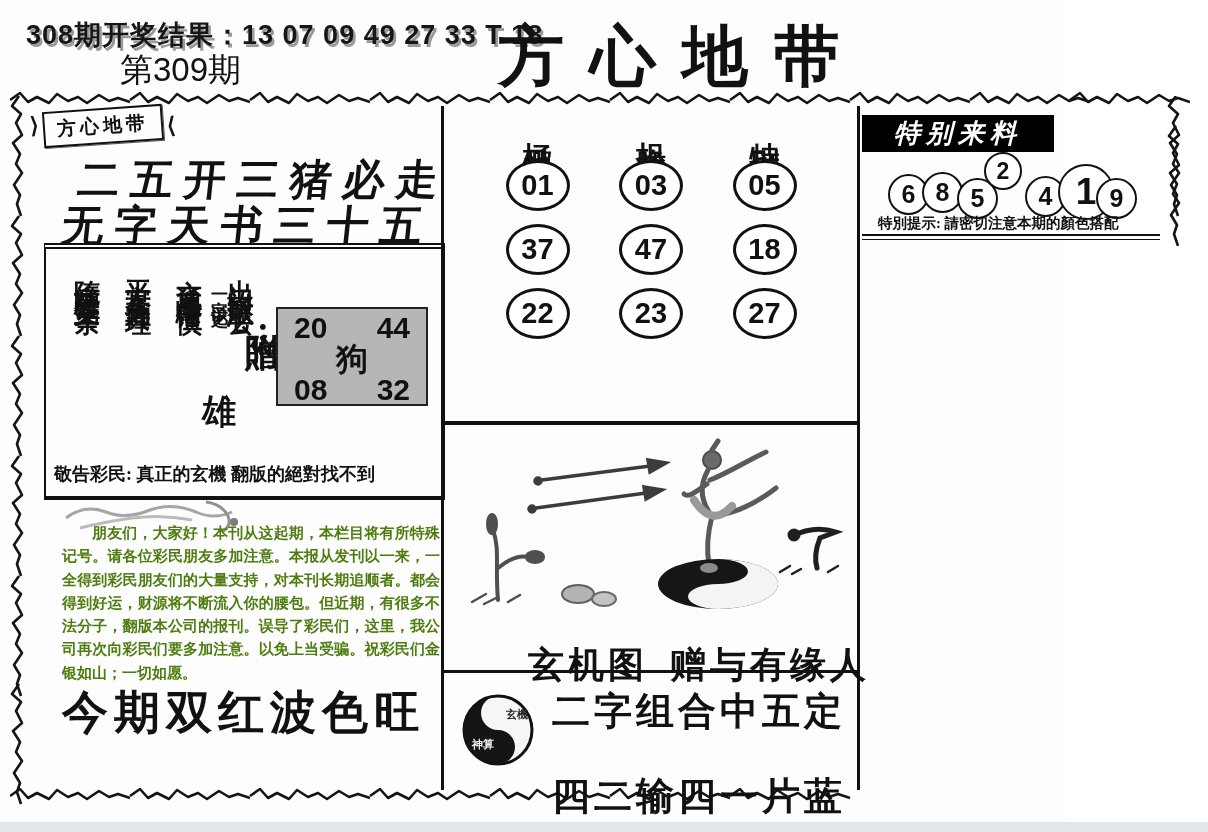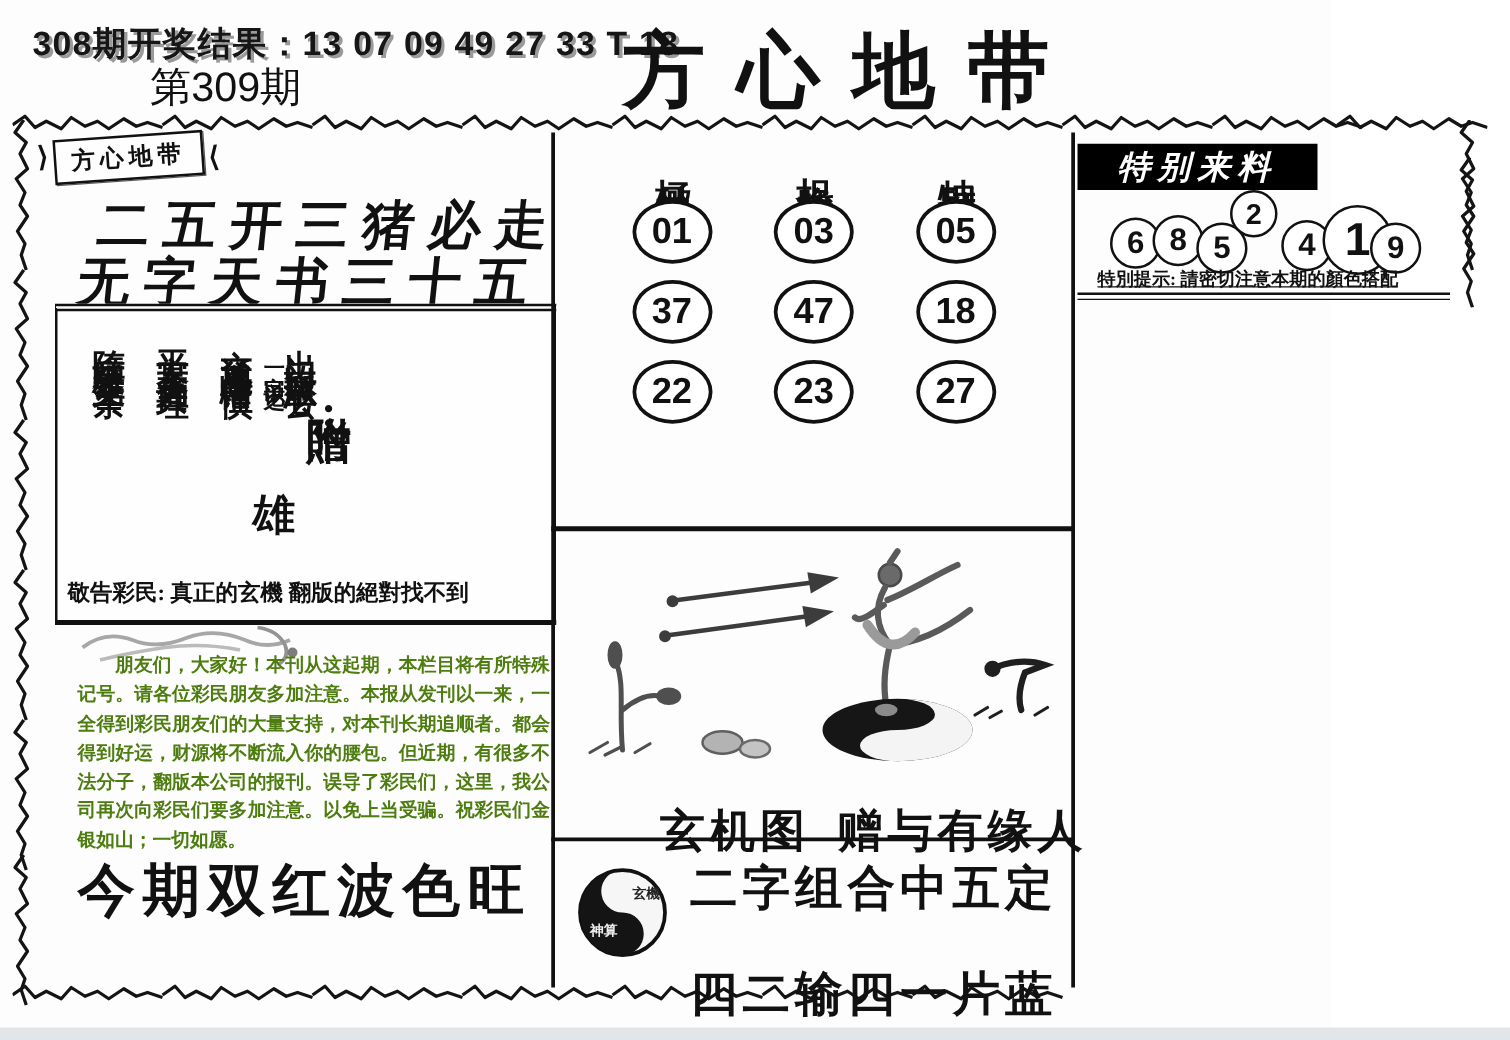--- a/index.html
+++ b/index.html
@@ -116,20 +116,31 @@
   <div class="abs poem-box" style="left:44px;top:243px;width:397px;height:247px;">
     <div class="abs" style="left:26px;top:10px;width:182px;height:212px;display:flex;justify-content:space-between;">
       <div class="vtext poem-col">隋庭英雄第三条</div>
       <div class="vtext poem-col">平安是金为真理</div>
       <div class="vtext poem-col">交通高峰需谨慎</div>
       <div class="vtext poem-col">出门旅行散心去</div>
     </div>
     <div class="abs vtext poem-note" style="left:162px;top:36px;">一字以记之</div>
     <div class="abs poem-note-char" style="left:156px;top:140px;">雄</div>
     <div class="abs vtext bonus-label" style="left:192px;top:56px;">附贈:</div>
+    <div class="abs bonus-box" style="left:230px;top:58px;width:152px;height:99px;">
+      <div class="bonus-row">
+        <span>20</span>
+        <span>44</span>
+      </div>
+      <div class="bonus-center">狗</div>
+      <div class="bonus-row">
+        <span>08</span>
+        <span>32</span>
+      </div>
+    </div>
     <div class="abs notice" style="left:8px;top:213px;">敬告彩民: 真正的玄機 翻版的絕對找不到</div>
   </div>
 
   <svg class="abs" style="left:56px;top:492px;" width="210" height="46">
     <g style="stroke:#8a8a8a;stroke-width:3;fill:none;opacity:.75">
       <path d="M10,26 q18,-14 40,-6 q20,8 44,-2 q22,-8 46,2 q18,8 36,0"></path>
       <path d="M24,36 q24,-6 52,-10 q30,-4 60,2" style="stroke:#a5a5a5"></path>
       <path d="M150,10 q16,2 22,14 q4,10 -6,16" style="stroke:#6f6f6f"></path>
     </g>
     <circle cx="178" cy="30" r="4" style="fill:#7c7c7c"></circle>
@@ -231,18 +242,18 @@
   <div class="abs" style="left:862px;top:140px;width:300px;height:80px;">
     <span class="circle-digit" style="left:26px;top:34px;width:37px;height:37px;font-size:25px;">6</span>
     <span class="circle-digit" style="left:60px;top:32px;width:37px;height:37px;font-size:25px;">8</span>
     <span class="circle-digit" style="left:95px;top:38px;width:37px;height:37px;font-size:25px;">5</span>
     <span class="circle-digit" style="left:122px;top:12px;width:34px;height:34px;font-size:23px;">2</span>
     <span class="circle-digit" style="left:163px;top:36px;width:37px;height:37px;font-size:25px;">4</span>
     <span class="circle-digit" style="left:196px;top:24px;width:52px;height:52px;font-size:37px;">1</span>
     <span class="circle-digit" style="left:234px;top:38px;width:37px;height:37px;font-size:25px;">9</span>
   </div>
 
-  <div class="abs tip-line" style="left:878px;top:214px;text-decoration:underline;">特別提示: 請密切注意本期的顏色搭配</div>
+  <div class="abs tip-line" style="left:878px;top:214px;">特別提示: 請密切注意本期的顏色搭配</div>
   <div class="abs double-line" style="left:862px;top:234px;width:298px;"></div>
 
   <div class="abs bottom-strip" style="left:0;top:822px;width:1208px;height:10px;"></div>
 
 </div>
 
 </body></html>

